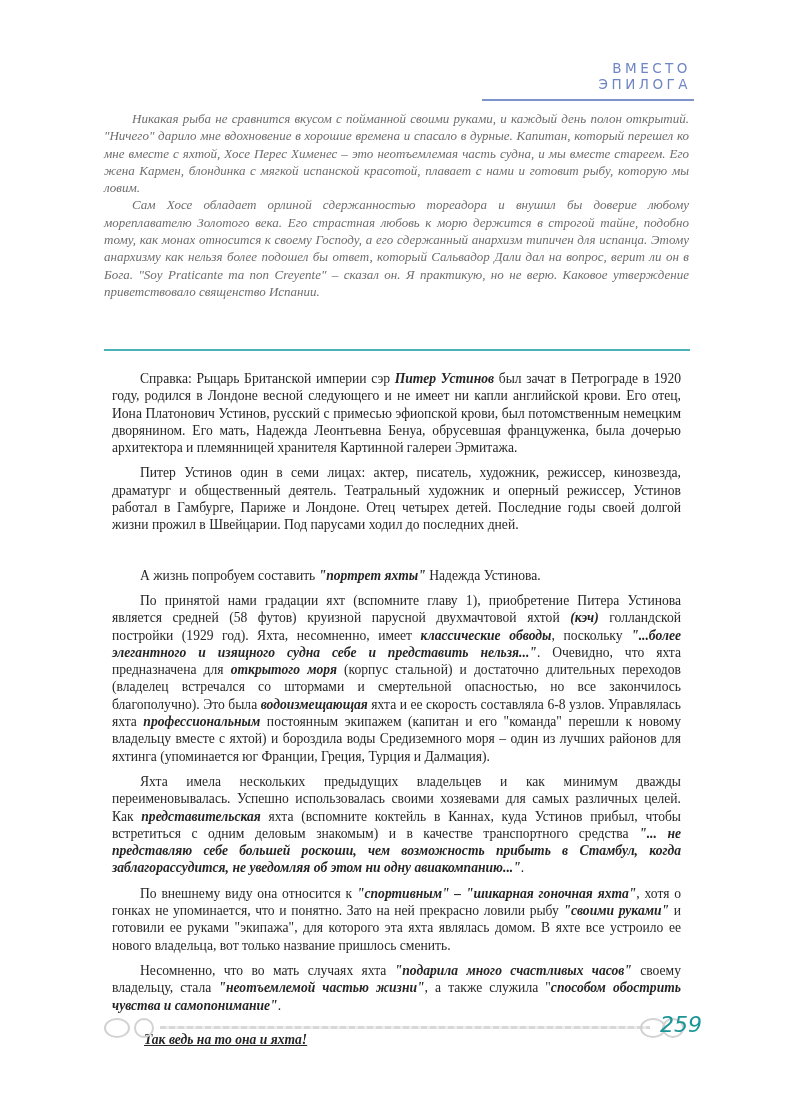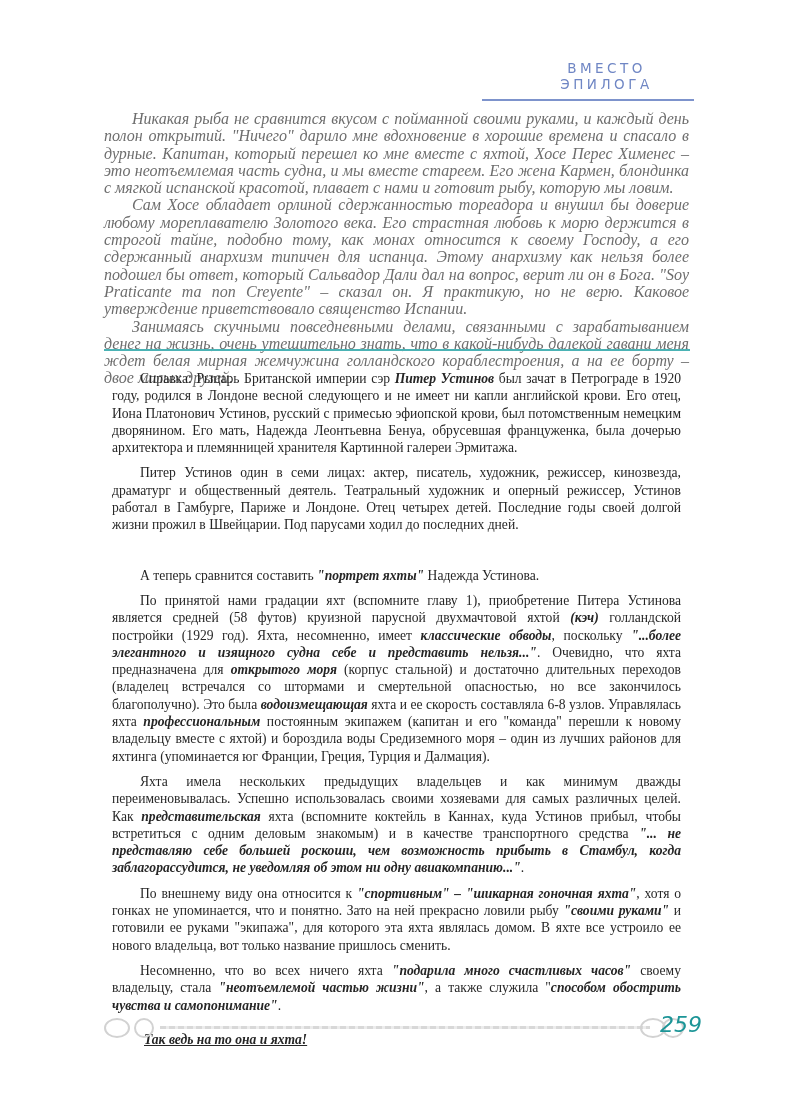--- a/index.html
+++ b/index.html
@@ -1,23 +1,23 @@
 <!DOCTYPE html>
 <html><head>
 <meta charset="utf-8">
 <style>
   html, body { margin: 0; padding: 0; background: #ffffff; }
   body { width: 794px; height: 1105px; position: relative; overflow: hidden;
          font-family: "Liberation Serif", "DejaVu Serif", serif; color: #2b2b2b; }
   .header { position: absolute; left: 482px; top: 60px; width: 212px; }
   .header-title { font-family: "DejaVu Sans", "Liberation Sans", sans-serif; font-size: 13.5px;
-                  letter-spacing: 3.5px; color: #6f86c4; text-align: center; padding-right: 3px; padding-left: 40px; }
+                  letter-spacing: 3.5px; color: #6f86c4; text-align: right; padding-right: 3px; padding-left: 40px; }
   .header-rule { height: 2px; background: #7d93cc; margin-top: 7px; }
   .quote { position: absolute; left: 104px; top: 110px; width: 585px; font-style: italic;
-           color: #6d6d6d; font-size: 16px; line-height: 17.3px; text-align: justify; }
+           color: #6d6d6d; font-size: 13px; line-height: 17.3px; text-align: justify; }
   .quote p { margin: 0; text-indent: 28px; }
   .quote-rule { position: absolute; left: 104px; top: 349px; width: 586px; height: 2px; background: #4bb3b5; }
   .main { position: absolute; left: 104px; top: 362px; width: 585px; font-size: 13.6px;
           line-height: 17.3px; text-align: justify; color: #262626; }
   .main p { margin: 8px; text-indent: 28px; }
   .main .gap { height: 17px; }
   .main b, .main i.b { font-weight: bold; font-style: italic; }
   .closing { margin-top: 17px !important; text-indent: 32px !important; font-style: italic; font-weight: bold; text-decoration: underline; }
   .footer { position: absolute; left: 100px; top: 1010px; width: 610px; height: 40px; }
   .rope-line { position: absolute; left: 60px; top: 16px; width: 490px; height: 3px;
@@ -31,44 +31,43 @@
 <body>
 
 <div class="header">
   <div class="header-title">ВМЕСТО ЭПИЛОГА</div>
   <div class="header-rule"></div>
 </div>
 
 <div class="quote">
   <p>Никакая рыба не сравнится вкусом с пойманной своими руками, и каждый день полон открытий. "Ничего" дарило мне вдохновение в хорошие времена и спасало в дурные. Капитан, который перешел ко мне вместе с яхтой, Хосе Перес Хименес – это неотъемлемая часть судна, и мы вместе стареем. Его жена Кармен, блондинка с мягкой испанской красотой, плавает с нами и готовит рыбу, которую мы ловим.</p>
   <p>Сам Хосе обладает орлиной сдержанностью тореадора и внушил бы доверие любому мореплавателю Золотого века. Его страстная любовь к морю держится в строгой тайне, подобно тому, как монах относится к своему Господу, а его сдержанный анархизм типичен для испанца. Этому анархизму как нельзя более подошел бы ответ, который Сальвадор Дали дал на вопрос, верит ли он в Бога. "Soy Praticante ma non Creyente" – сказал он. Я практикую, но не верю. Каковое утверждение приветствовало священство Испании.</p>
-  <p>Занимаясь скучными повседневными делами, связанными с зарабатыванием денег на жизнь, очень утешительно знать, что в какой-нибудь далекой гавани меня ждет белая мирная жемчужина голландского кораблестроения, а на ее борту – двое милых друзей.</p>
 </div>
 <div class="quote-rule"></div>
 
 <div class="main">
   <p>
     <span>Справка: Рыцарь Британской империи сэр </span><b>Питер Устинов</b><span> был зачат в Петрограде в 1920 году, родился в Лондоне весной следующего и не имеет ни капли английской крови. Его отец, Иона Платонович Устинов, русский с примесью эфиопской крови, был потомственным немецким дворянином. Его мать, Надежда Леонтьевна Бенуа, обрусевшая француженка, была дочерью архитектора и племянницей хранителя Картинной галереи Эрмитажа.</span>
   </p>
   <p>Питер Устинов один в семи лицах: актер, писатель, художник, режиссер, кинозвезда, драматург и общественный деятель. Театральный художник и оперный режиссер, Устинов работал в Гамбурге, Париже и Лондоне. Отец четырех детей. Последние годы своей долгой жизни прожил в Швейцарии. Под парусами ходил до последних дней.</p>
   <div class="gap"></div>
   <p>
-    <span>А теперь сравнится составить </span><b>"портрет яхты"</b><span> Надежда Устинова.</span>
+    <span>А жизнь попробуем составить </span><b>"портрет яхты"</b><span> Надежда Устинова.</span>
   </p>
   <p>
     <span>По принятой нами градации яхт (вспомните главу 1), приобретение Питера Устинова является средней (58 футов) круизной парусной двухмачтовой яхтой </span><b>(кэч)</b><span> голландской постройки (1929 год). Яхта, несомненно, имеет </span><b>классические обводы</b><span>, поскольку </span><b>"...более элегантного и изящного судна себе и представить нельзя..."</b><span>. Очевидно, что яхта предназначена для </span><b>открытого моря</b><span> (корпус стальной) и достаточно длительных переходов (владелец встречался со штормами и смертельной опасностью, но все закончилось благополучно). Это была </span><b>водоизмещающая</b><span> яхта и ее скорость составляла 6-8 узлов. Управлялась яхта </span><b>профессиональным</b><span> постоянным экипажем (капитан и его "команда" перешли к новому владельцу вместе с яхтой) и бороздила воды Средиземного моря – один из лучших районов для яхтинга (упоминается юг Франции, Греция, Турция и Далмация).</span>
   </p>
   <p>
     <span>Яхта имела нескольких предыдущих владельцев и как минимум дважды переименовывалась. Успешно использовалась своими хозяевами для самых различных целей. Как </span><b>представительская</b><span> яхта (вспомните коктейль в Каннах, куда Устинов прибыл, чтобы встретиться с одним деловым знакомым) и в качестве транспортного средства </span><b>"... не представляю себе большей роскоши, чем возможность прибыть в Стамбул, когда заблагорассудится, не уведомляя об этом ни одну авиакомпанию..."</b><span>.</span>
   </p>
   <p>
     <span>По внешнему виду она относится к </span><b>"спортивным" – "шикарная гоночная яхта"</b><span>, хотя о гонках не упоминается, что и понятно. Зато на ней прекрасно ловили рыбу </span><b>"своими руками"</b><span> и готовили ее руками "экипажа", для которого эта яхта являлась домом. В яхте все устроило ее нового владельца, вот только название пришлось сменить.</span>
   </p>
   <p>
-    <span>Несомненно, что во всех ничего яхта </span><b>"подарила много счастливых часов"</b><span> своему владельцу, стала </span><b>"неотъемлемой частью жизни"</b><span>, а также служила "</span><b>способом обострить чувства и самопонимание"</b><span>.</span>
+    <span>Несомненно, что во мать случаях яхта </span><b>"подарила много счастливых часов"</b><span> своему владельцу, стала </span><b>"неотъемлемой частью жизни"</b><span>, а также служила "</span><b>способом обострить чувства и самопонимание"</b><span>.</span>
   </p>
   <p class="closing">Так ведь на то она и яхта!</p>
 </div>
 
 <div class="footer">
   <div class="knot" style="left:4px;"></div>
   <div class="knot" style="left:34px;width:16px;"></div>
   <div class="rope-line"></div>
   <div class="knot" style="left:540px;"></div>
   <div class="knot" style="left:562px;width:18px;"></div>

